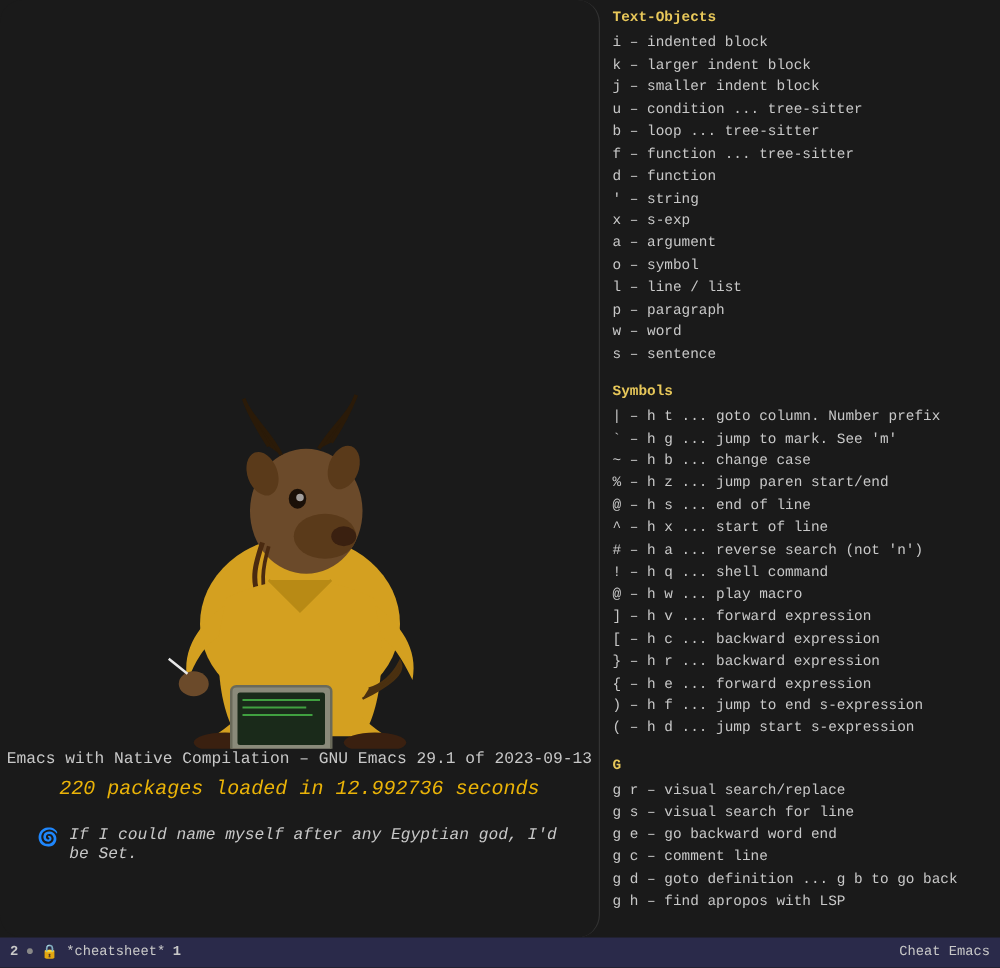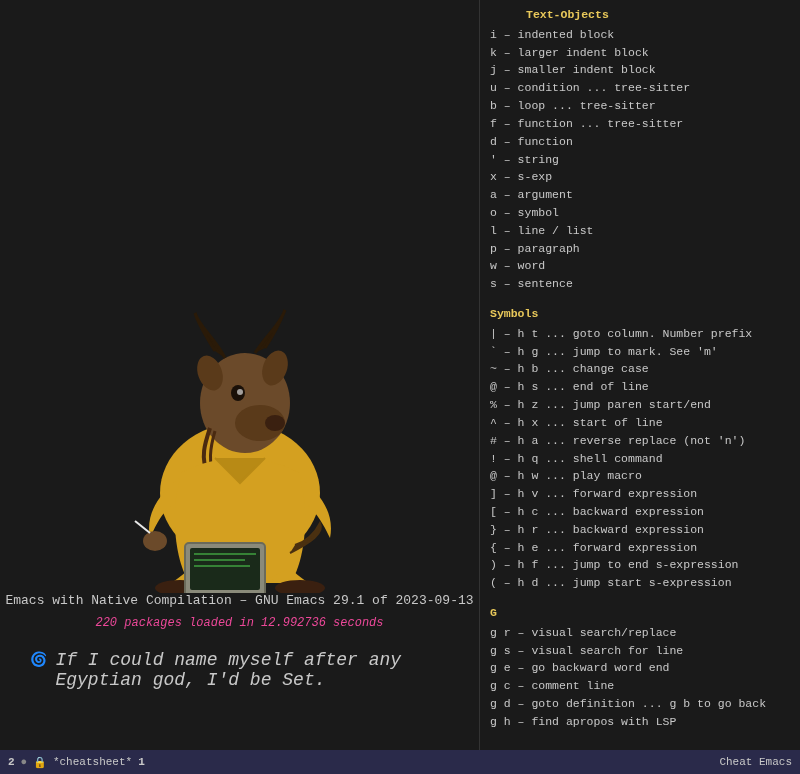--- a/index.html
+++ b/index.html
@@ -21,69 +21,69 @@
     }
     .left-panel {
       width: 480px;
       background: #1a1a1a;
       display: flex;
       flex-direction: column;
       align-items: center;
       justify-content: flex-end;
       padding-bottom: 60px;
       border-right: 1px solid #333;
+      border-radius: 18px;
     }
     .title-text {
       color: #c8c8c8;
       font-size: 13px;
       text-align: center;
       margin-bottom: 8px;
     }
     .subtitle-text {
-      color: #ec4899;
-      font-size: 12px;
+      color: #eab308;
+      font-size: 16px;
       text-align: left;
       font-style: italic;
       margin-bottom: 20px;
     }
     .quote-area {
       display: flex;
       align-items: flex-start;
       gap: 8px;
       padding: 0 30px;
       text-align: left;
     }
     .quote-icon {
       color: #8fd08f;
       font-size: 14px;
       flex-shrink: 0;
       margin-top: 1px;
     }
     .quote-text {
       color: #c8c8c8;
-      font-size: 18px;
+      font-size: 13px;
       font-style: italic;
     }
     .right-panel {
       width: 320px;
       background: #1a1a1a;
       padding: 6px 10px;
       overflow-y: auto;
       font-size: 11.5px;
       line-height: 1.55;
     }
     .section-title {
       color: #e8c85a;
       font-weight: bold;
       margin-top: 4px;
       margin-bottom: 2px;
     }
     .section-title.first {
       margin-top: 0;
-      margin-left: 36px;
     }
     .item-line {
       color: #c8c8c8;
       white-space: nowrap;
     }
     .section-gap {
       height: 8px;
     }
     .status-bar {
       height: 24px;
@@ -209,24 +209,24 @@
       <div class="item-line">s  –  sentence</div>
     </div>
 
     <div class="section-gap"></div>
 
     <div class="section-title">Symbols</div>
     <div>
       <div class="item-line">|  –  h t  ...  goto column. Number prefix</div>
       <div class="item-line">`  –  h g  ...  jump to mark. See 'm'</div>
       <div class="item-line">~  –  h b  ...  change case</div>
+      <div class="item-line">%  –  h z  ...  jump paren start/end</div>
       <div class="item-line">@  –  h s  ...  end of line</div>
-      <div class="item-line">%  –  h z  ...  jump paren start/end</div>
       <div class="item-line">^  –  h x  ...  start of line</div>
-      <div class="item-line">#  –  h a  ...  reverse replace (not 'n')</div>
+      <div class="item-line">#  –  h a  ...  reverse search (not 'n')</div>
       <div class="item-line">!  –  h q  ...  shell command</div>
       <div class="item-line">@  –  h w  ...  play macro</div>
       <div class="item-line">]  –  h v  ...  forward expression</div>
       <div class="item-line">[  –  h c  ...  backward expression</div>
       <div class="item-line">}  –  h r  ...  backward expression</div>
       <div class="item-line">{  –  h e  ...  forward expression</div>
       <div class="item-line">)  –  h f  ...  jump to end s-expression</div>
       <div class="item-line">(  –  h d  ...  jump start s-expression</div>
     </div>
 

